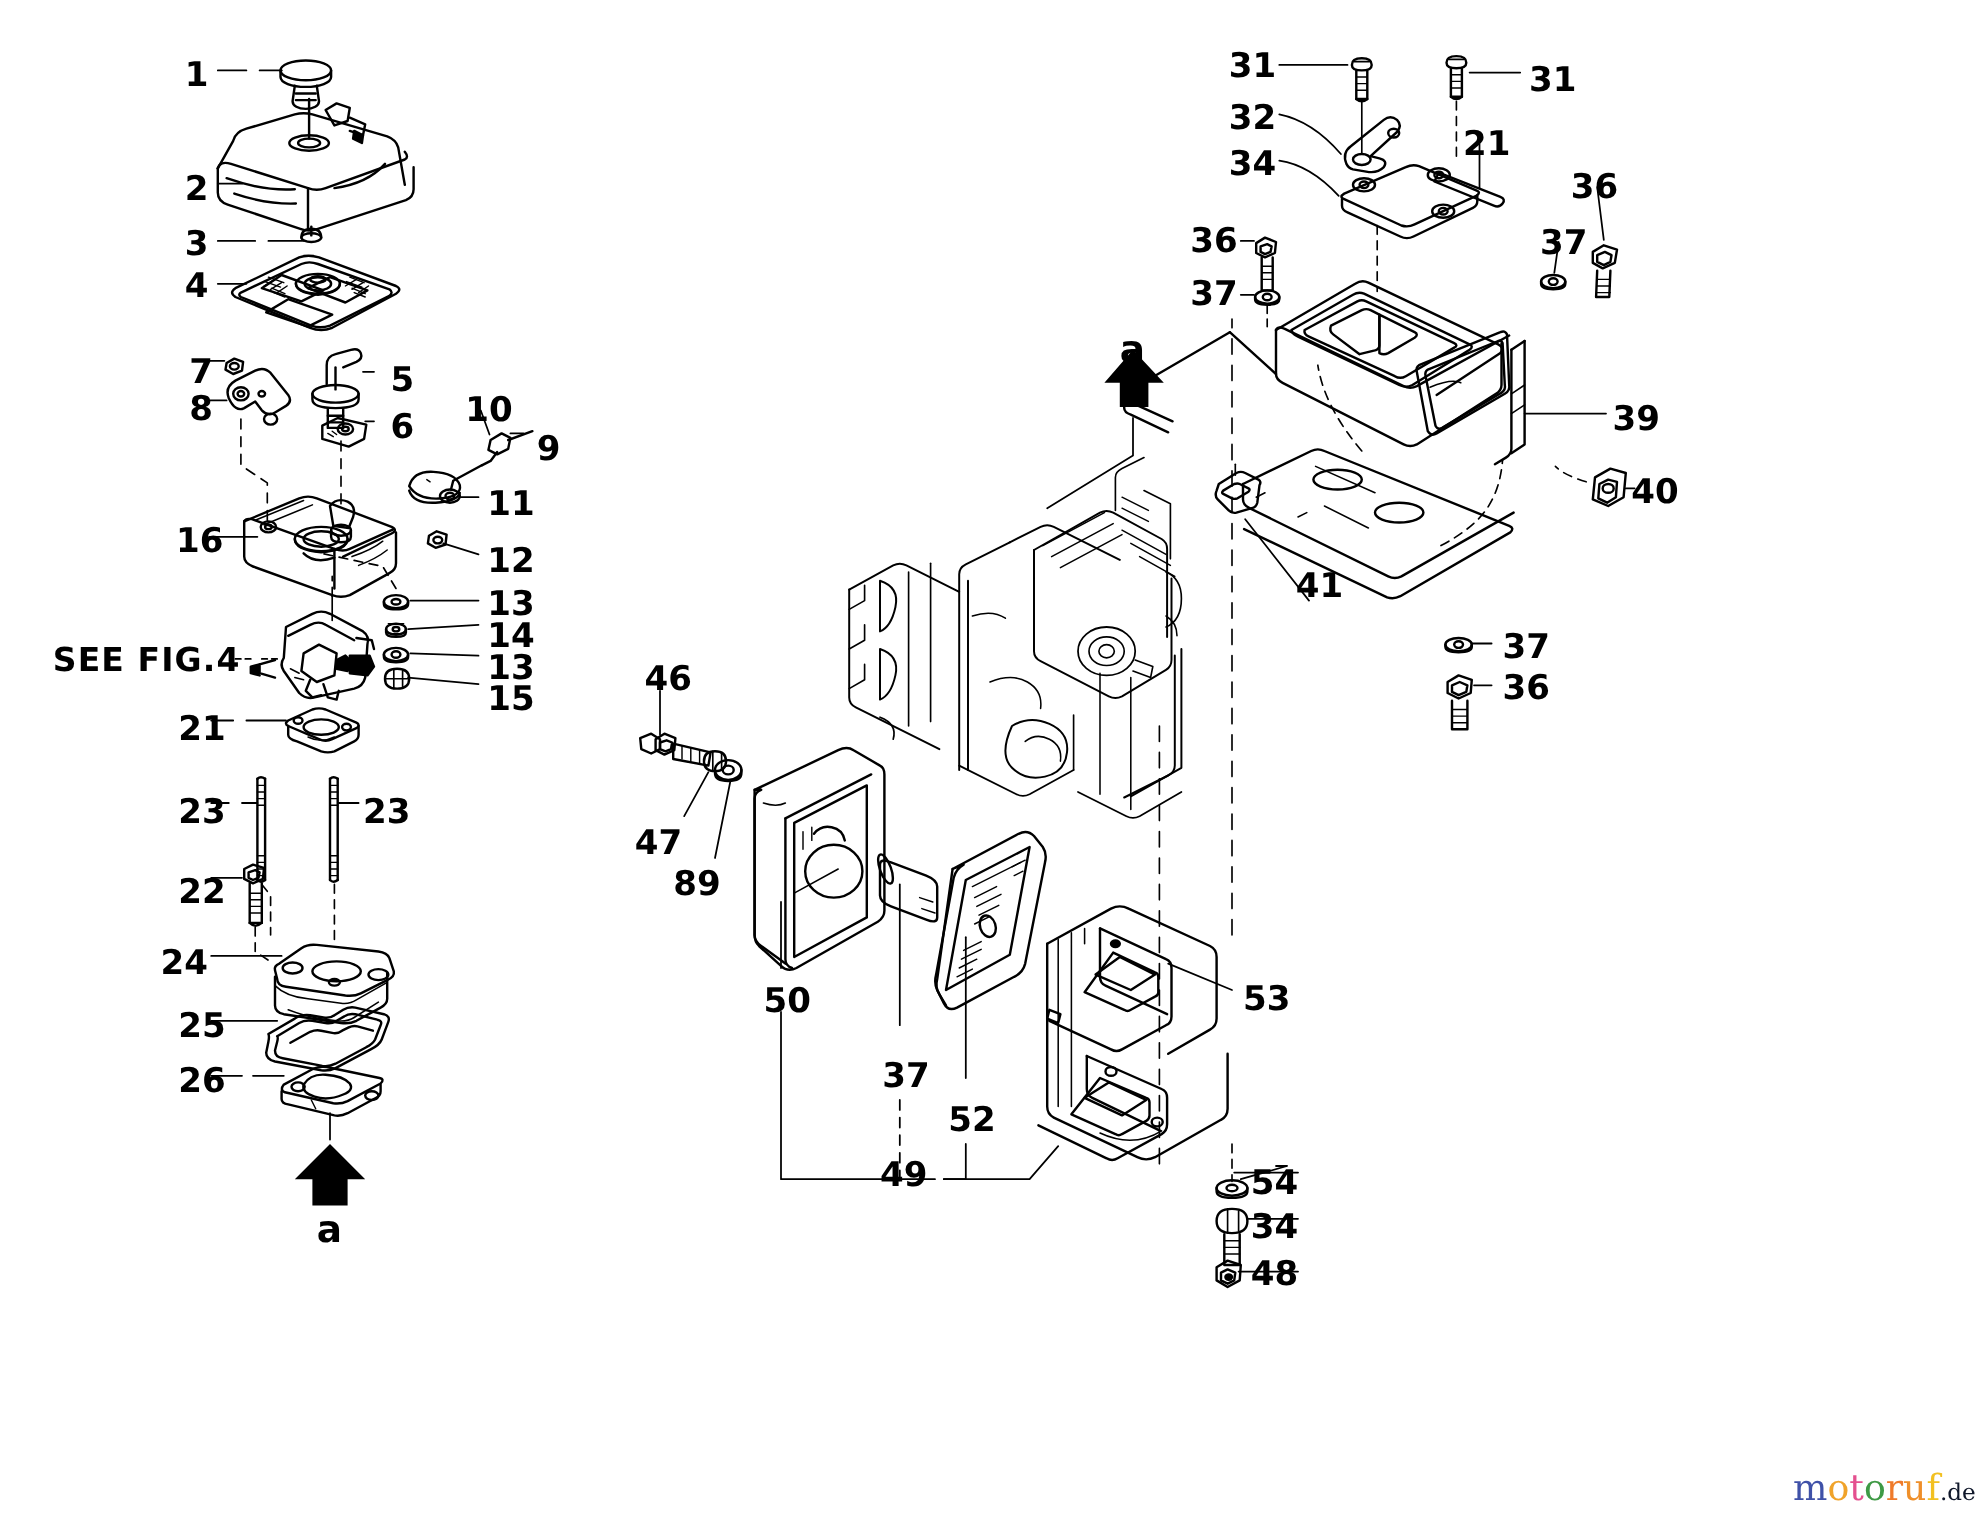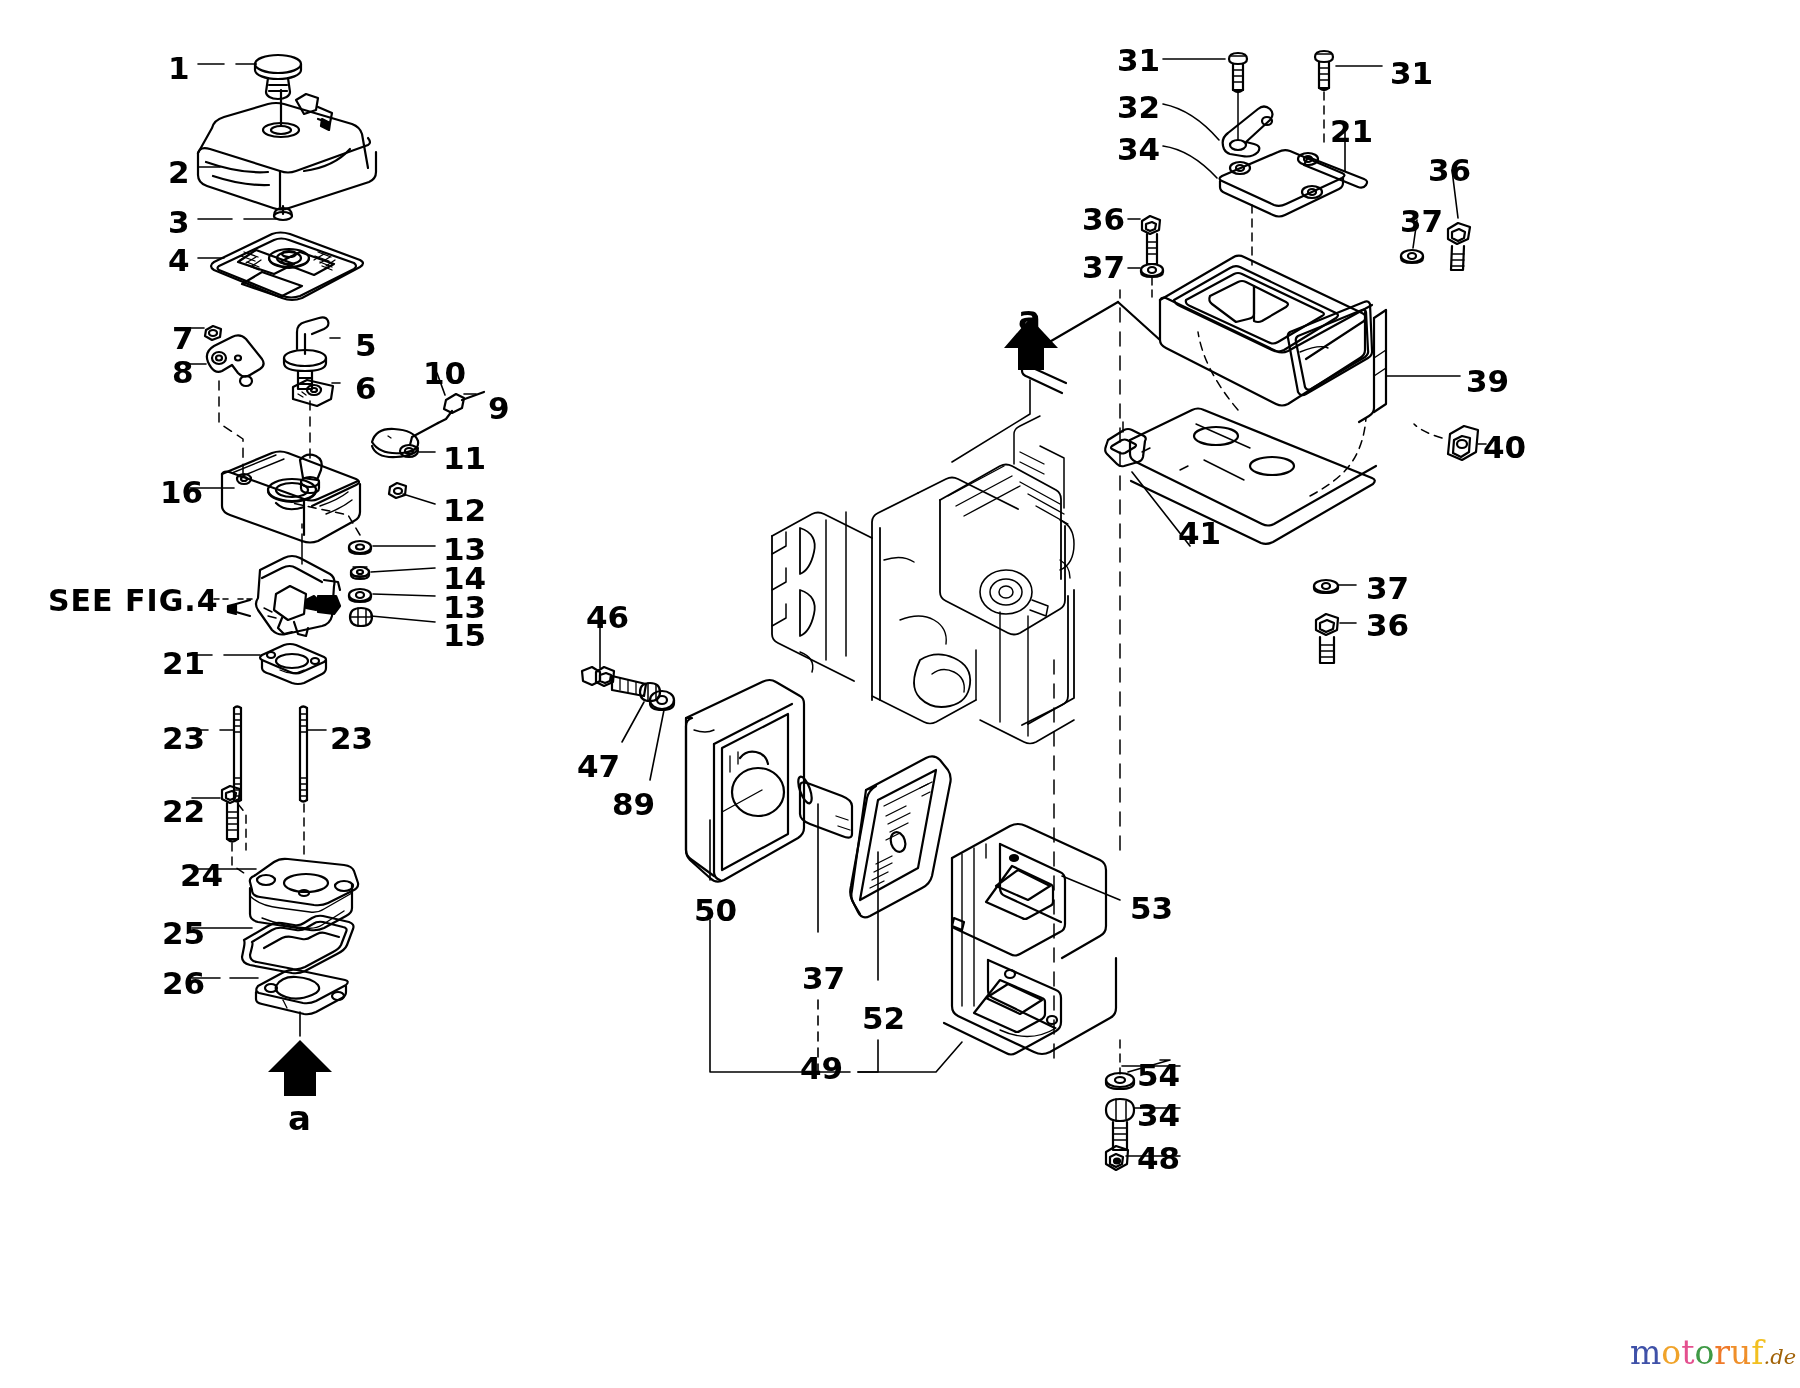--- a/index.html
+++ b/index.html
@@ -59,21 +59,21 @@
     white-space: nowrap;
     line-height: 1;
   }
   #logo .l1 { color: #3f51a8; }
   #logo .l2 { color: #f0a32a; }
   #logo .l3 { color: #e4508f; }
   #logo .l4 { color: #3f9a46; }
   #logo .l5 { color: #ef7a2a; }
   #logo .l6 { color: #ef8f2a; }
   #logo .l7 { color: #f2c021; }
-  #logo .ldot { color: #a16207; font-size: 21px; font-style: italic; }
+  #logo .ldot { color: #0f172a; font-size: 21px; }
 </style>
 </head>
 <body>
 
 <div id="page">
 
   <svg class="layer" viewBox="0 0 1800 1388">
     <g fill="none" stroke="#000" stroke-width="2.2" stroke-linecap="round" stroke-linejoin="round">
 
       <g>
@@ -651,21 +651,21 @@
   <div class="callout" style="left:160px;  top:477px;">16</div>
   <div class="callout" style="left:443px;  top:495px;">12</div>
   <div class="callout" style="left:443px;  top:534px;">13</div>
   <div class="callout" style="left:443px;  top:563px;">14</div>
   <div class="callout" style="left:443px;  top:592px;">13</div>
   <div class="callout" style="left:443px;  top:620px;">15</div>
   <div class="callout" style="left:162px;  top:648px;">21</div>
   <div class="callout" style="left:162px;  top:723px;">23</div>
   <div class="callout" style="left:330px;  top:723px;">23</div>
   <div class="callout" style="left:162px;  top:796px;text-align:center;">22</div>
-  <div class="callout" style="left:180px;  top:860px;">24</div>
+  <div class="callout" style="left:146px;  top:860px;">24</div>
   <div class="callout" style="left:162px;  top:918px;">25</div>
   <div class="callout" style="left:162px;  top:968px;">26</div>
 
   <div class="callout" style="left:1117px; top:45px;">31</div>
   <div class="callout" style="left:1390px; top:58px;">31</div>
   <div class="callout" style="left:1117px; top:92px;">32</div>
   <div class="callout" style="left:1330px; top:116px;">21</div>
   <div class="callout" style="left:1117px; top:134px;">34</div>
   <div class="callout" style="left:1082px; top:204px;">36</div>
   <div class="callout" style="left:1428px; top:155px;">36</div>

